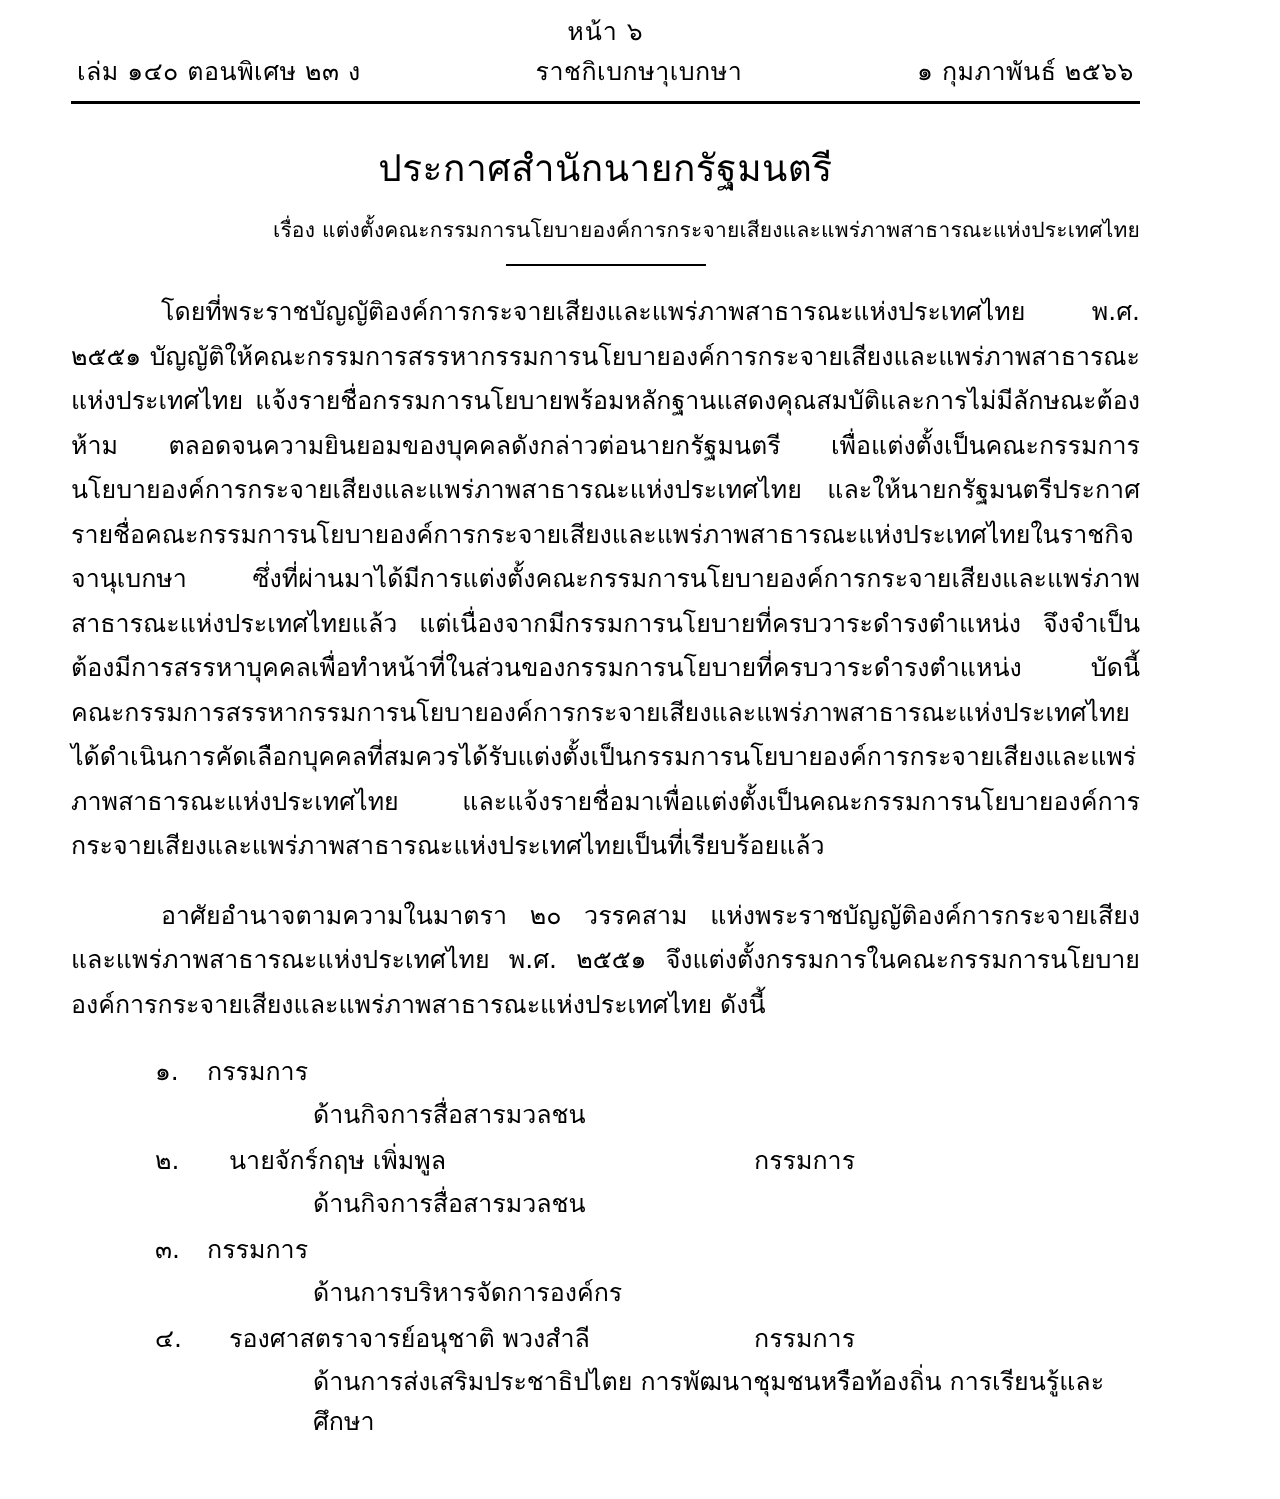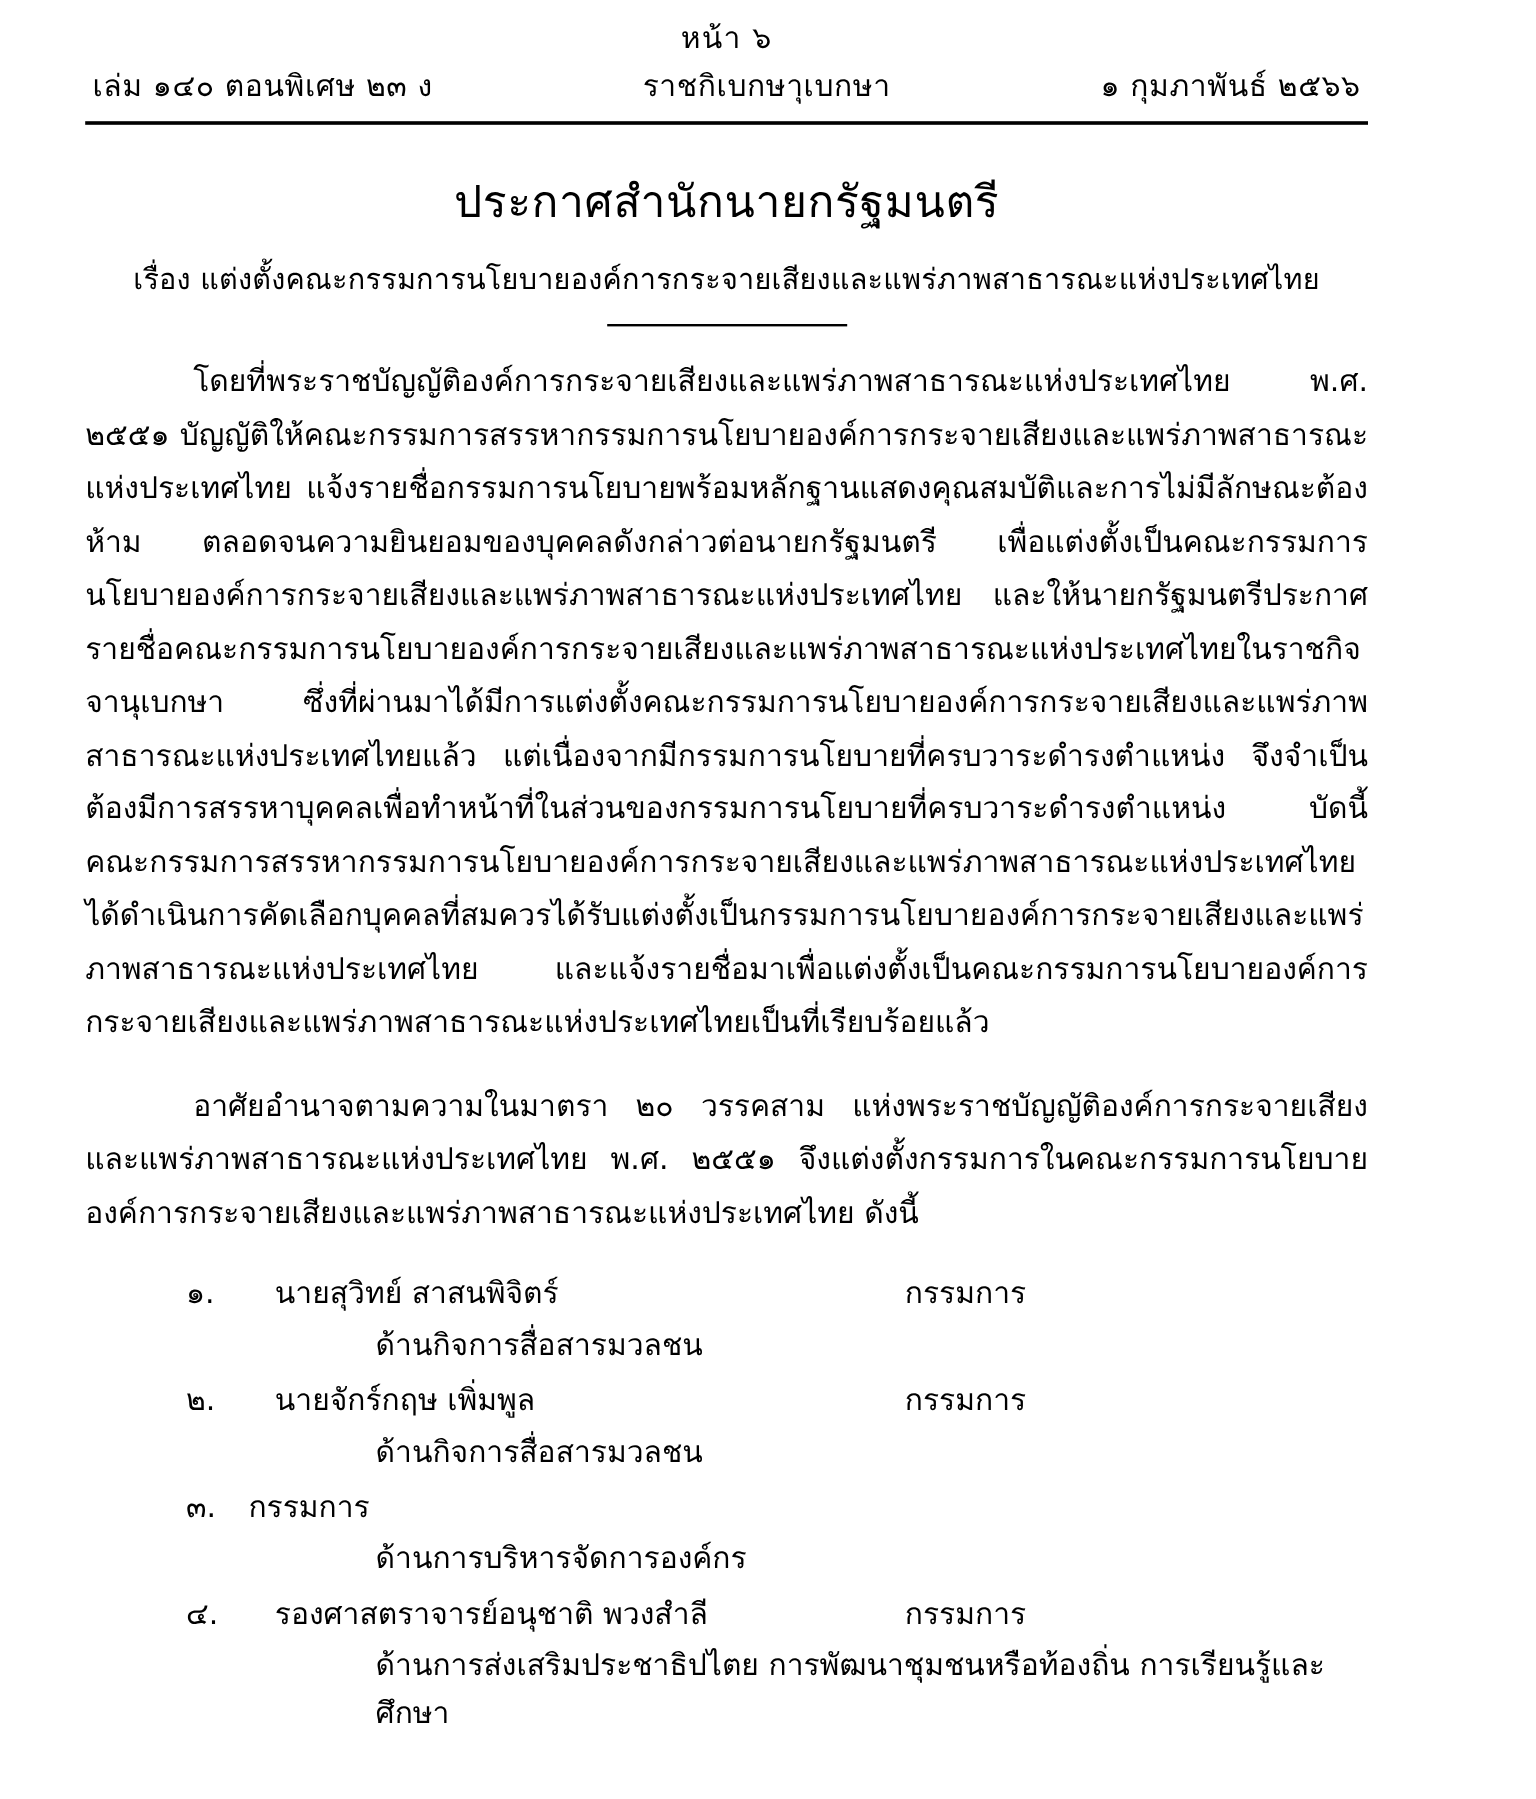--- a/index.html
+++ b/index.html
@@ -52,22 +52,22 @@
     height: 0;
   }
   
   .doc-title {
     text-align: center;
     font-size: 37px;
     margin-top: 34px;
     letter-spacing: 0.5px;
   }
   .doc-subtitle {
-    text-align: center;
-    font-size: 24px;
+    text-align: right;
+    font-size: 21px;
     margin-top: 16px;
     letter-spacing: 0.2px;
   }
   .short-rule {
     width: 200px;
     border: none;
     border-top: 2px solid #000;
     margin: 18px auto 0 auto;
   }
   
@@ -144,21 +144,20 @@
 
   <p class="body-text"><span class="indent"></span><span>โดยที่พระราชบัญญัติองค์การกระจายเสียงและแพร่ภาพสาธารณะแห่งประเทศไทย พ.ศ. ๒๕๕๑ บัญญัติให้คณะกรรมการสรรหากรรมการนโยบายองค์การกระจายเสียงและแพร่ภาพสาธารณะแห่งประเทศไทย แจ้งรายชื่อกรรมการนโยบายพร้อมหลักฐานแสดงคุณสมบัติและการไม่มีลักษณะต้องห้าม  ตลอดจนความยินยอมของบุคคลดังกล่าวต่อนายกรัฐมนตรี  เพื่อแต่งตั้งเป็นคณะกรรมการนโยบายองค์การกระจายเสียงและแพร่ภาพสาธารณะแห่งประเทศไทย  และให้นายกรัฐมนตรีประกาศรายชื่อคณะกรรมการนโยบายองค์การกระจายเสียงและแพร่ภาพสาธารณะแห่งประเทศไทยในราชกิจจานุเบกษา  ซึ่งที่ผ่านมาได้มีการแต่งตั้งคณะกรรมการนโยบายองค์การกระจายเสียงและแพร่ภาพสาธารณะแห่งประเทศไทยแล้ว แต่เนื่องจากมีกรรมการนโยบายที่ครบวาระดำรงตำแหน่ง  จึงจำเป็นต้องมีการสรรหาบุคคลเพื่อทำหน้าที่ในส่วนของกรรมการนโยบายที่ครบวาระดำรงตำแหน่ง  บัดนี้  คณะกรรมการสรรหากรรมการนโยบายองค์การกระจายเสียงและแพร่ภาพสาธารณะแห่งประเทศไทย  ได้ดำเนินการคัดเลือกบุคคลที่สมควรได้รับแต่งตั้งเป็นกรรมการนโยบายองค์การกระจายเสียงและแพร่ภาพสาธารณะแห่งประเทศไทย และแจ้งรายชื่อมาเพื่อแต่งตั้งเป็นคณะกรรมการนโยบายองค์การกระจายเสียงและแพร่ภาพสาธารณะแห่งประเทศไทยเป็นที่เรียบร้อยแล้ว</span></p>
 
   <p class="body-text p2"><span class="indent"></span><span>อาศัยอำนาจตามความในมาตรา ๒๐ วรรคสาม  แห่งพระราชบัญญัติองค์การกระจายเสียงและแพร่ภาพสาธารณะแห่งประเทศไทย พ.ศ. ๒๕๕๑  จึงแต่งตั้งกรรมการในคณะกรรมการนโยบายองค์การกระจายเสียงและแพร่ภาพสาธารณะแห่งประเทศไทย  ดังนี้</span></p>
 
   <div class="member-list">
 
     <div class="member">
       <div class="member-line">
         <span class="m-num">๑.</span>
-        <span class="m-name">นายสุวิทย์  สาสนพิจิตร์</span>
         <span class="m-role">กรรมการ</span>
       </div>
       <div class="member-sub">ด้านกิจการสื่อสารมวลชน</div>
     </div>
 
     <div class="member">
       <div class="member-line">
         <span class="m-num">๒.</span>
         <span class="m-name">นายจักร์กฤษ  เพิ่มพูล</span>
         <span class="m-role">กรรมการ</span>

